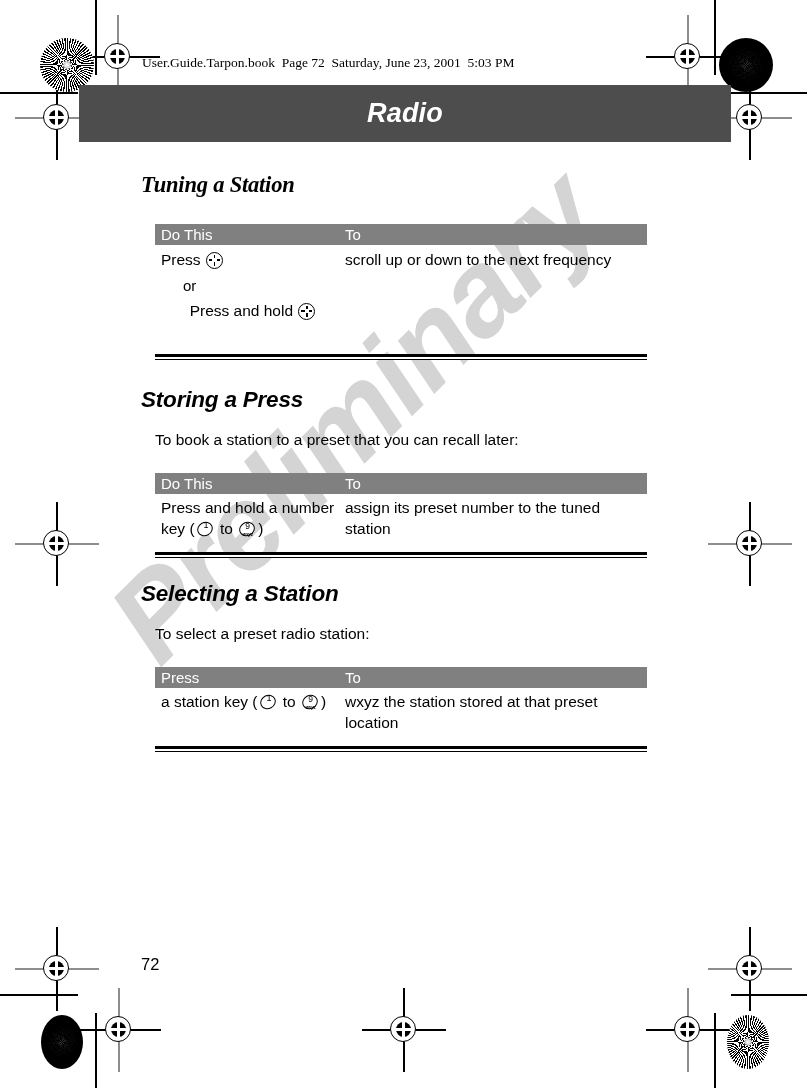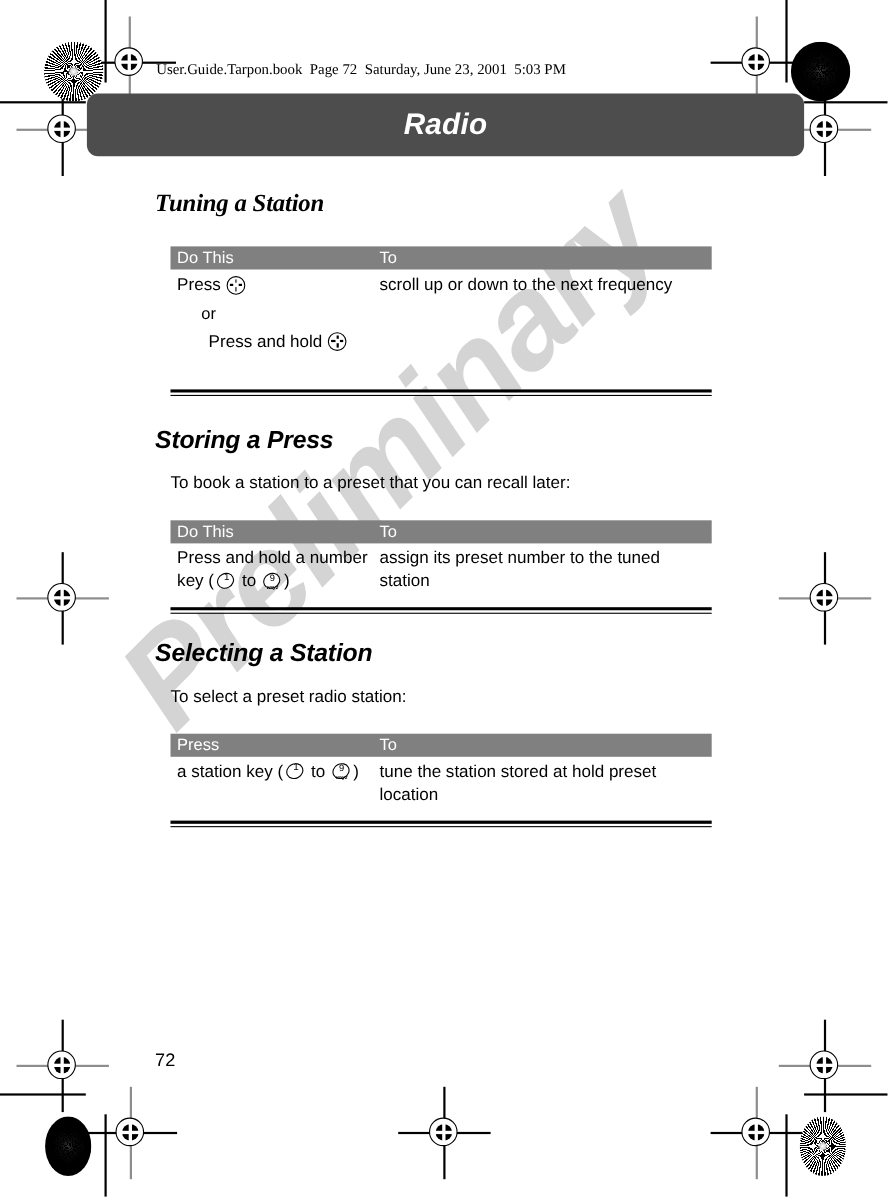--- a/index.html
+++ b/index.html
@@ -96,21 +96,20 @@
     left: 0; top: 0;
     width: 807px; height: 1088px;
   }
 
   .chapter-bar {
     position: absolute;
     left: 79px; top: 85px;
     width: 652px; height: 57px;
     background: #4d4d4d;
     color: #ffffff;
-    border-radius: 10px;
   }
   .chapter-title {
     position: absolute;
     left: 0; right: 0;
     top: 50%;
     transform: translateY(-52%);
     text-align: center;
     font-size: 27px;
     font-weight: bold;
     font-style: italic;
@@ -477,21 +476,21 @@
     <div class="tbl" style="top:667px;">
       <div class="thead">
         <div class="th c1">Press</div>
         <div class="th c2">To</div>
       </div>
 
       <div class="trow" style="height:48px;">
         <div class="cell1" style="top:3px;">
           <span>a station key (</span><span class="numkey k1"><span class="body"></span><span class="digit">1</span></span><span> to </span><span class="numkey k9"><span class="body"></span><span class="digit">9</span><span class="letters">wxyz</span></span><span>)</span>
         </div>
-        <div class="cell2" style="top:3px;">tune the station stored at hold preset location</div>
+        <div class="cell2" style="top:3px;">wxyz the station stored at that preset location</div>
       </div>
 
       <div class="botrule" style="top:79px;">
         <div class="thick"></div>
           <div class="gap"></div>
           <div class="thin"></div>
       </div>
     </div>
 
     <div class="pagenum">72</div>

